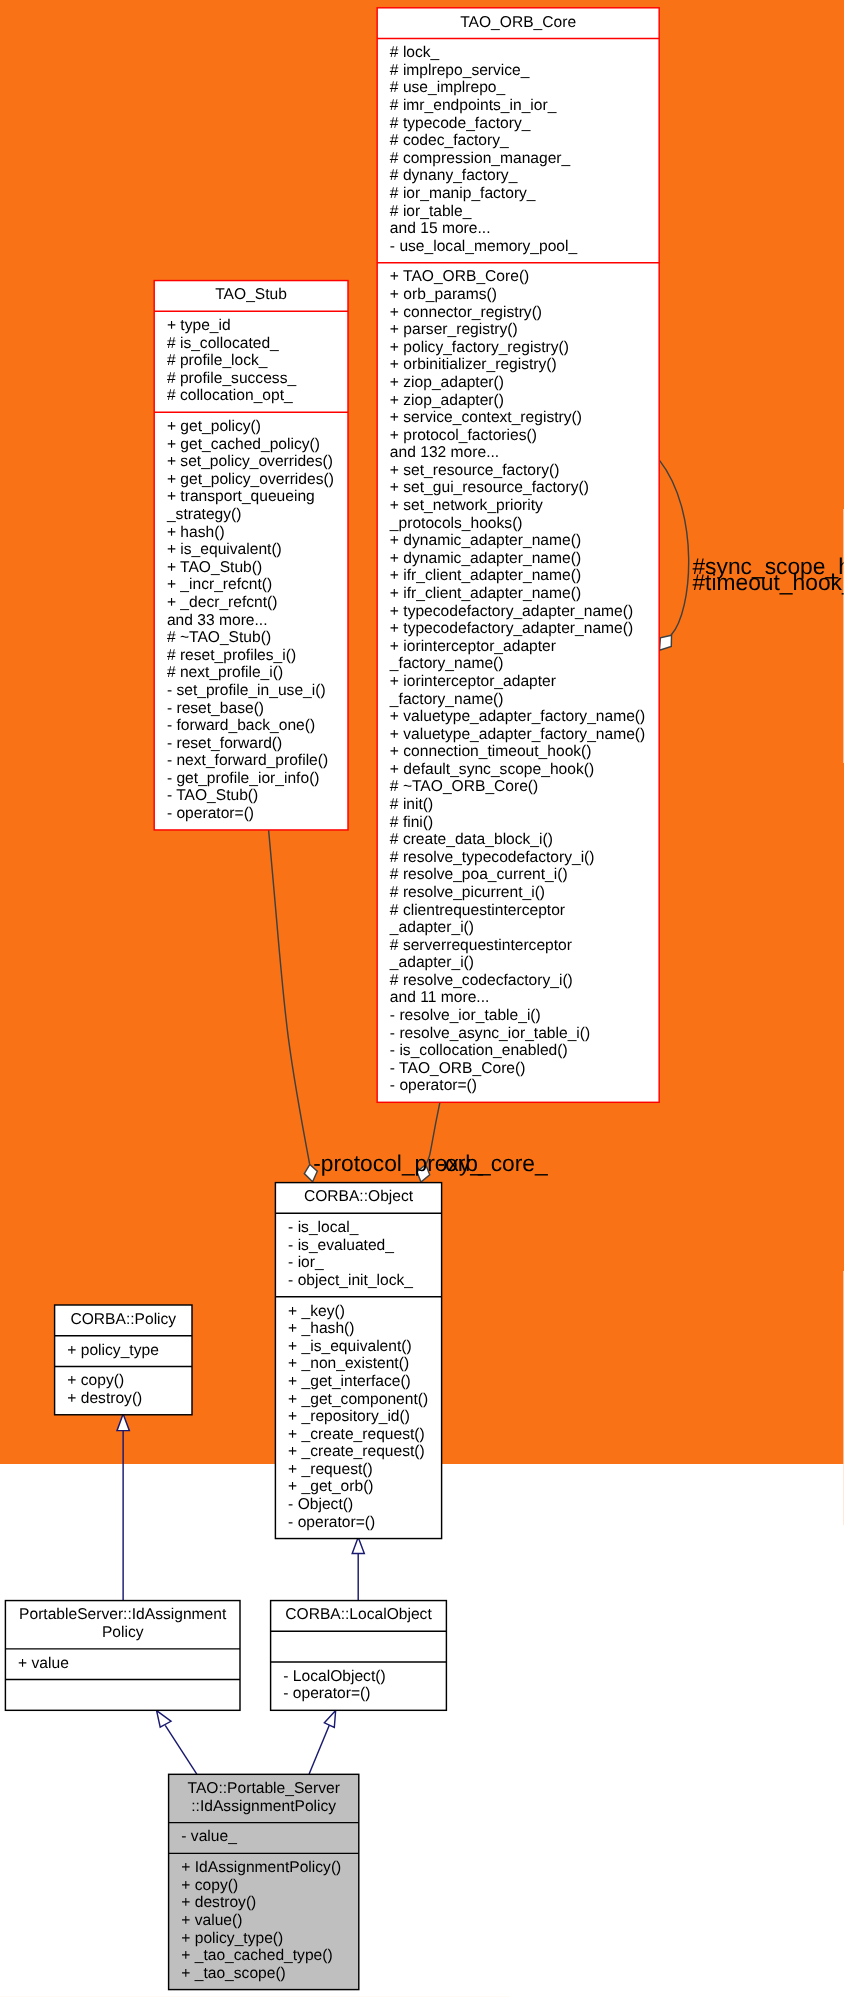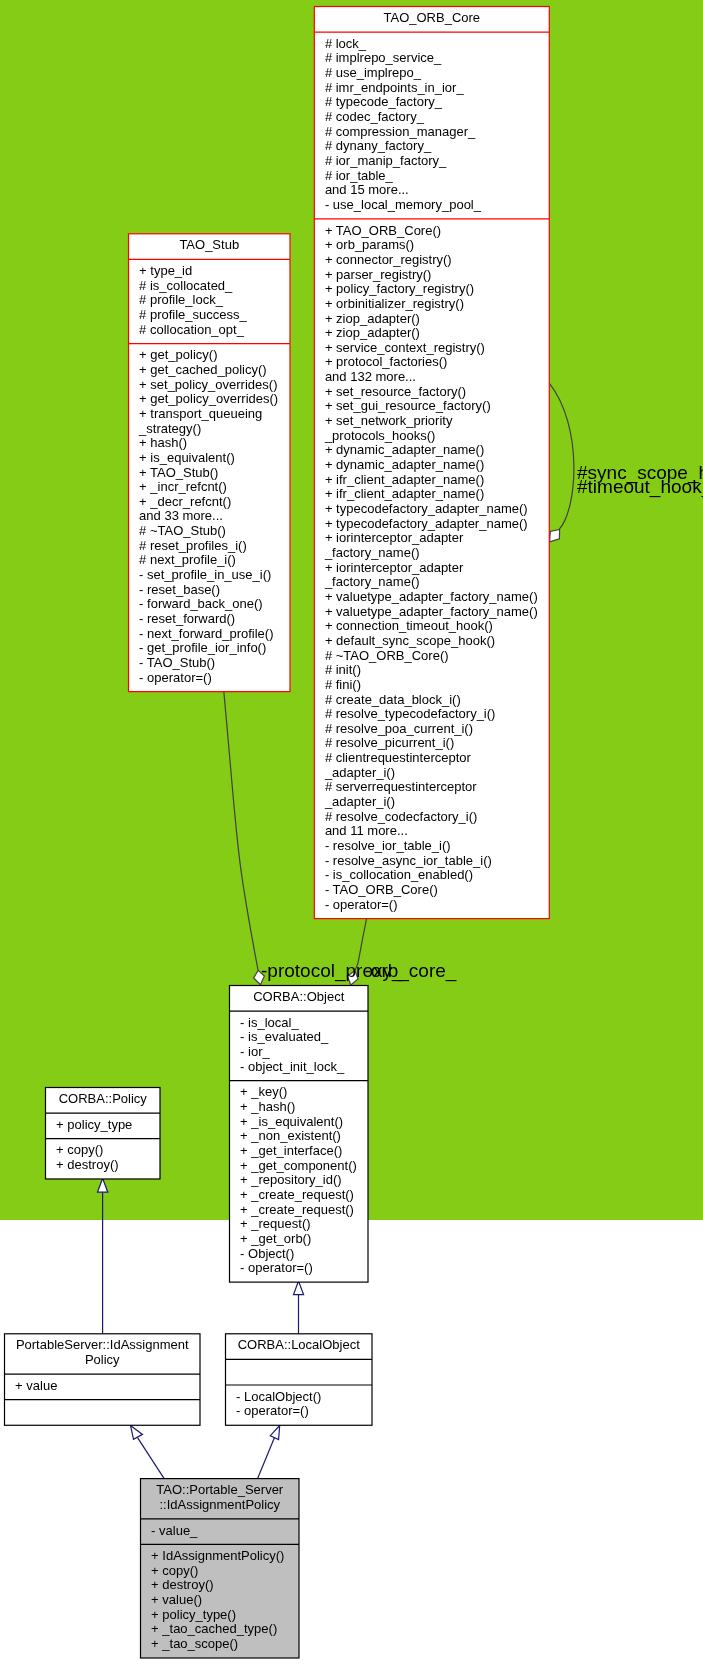--- a/index.html
+++ b/index.html
@@ -1,19 +1,19 @@
 <!DOCTYPE html>
 <html><head>
 <meta charset="utf-8">
 <title>TAO::Portable_Server::IdAssignmentPolicy collaboration diagram</title>
 <style>
   html,body{margin:0;padding:0;background:#ffffff;}
   body{width:703px;height:1664px;position:relative;overflow:hidden;
        font-family:"Liberation Sans",sans-serif;font-size:13px;color:#000000;}
-  #diagram{position:absolute;left:0;top:0;width:703px;height:1220px;background:#84cc16;}
+  #diagram{position:absolute;left:0;top:0;width:703px;height:1220px;background:#f97316;}
   #graph{position:absolute;left:0;top:0;width:703px;height:1664px;}
   #graph text{font-family:"Liberation Sans",sans-serif;font-size:13px;fill:#000000;}
   .edge-label{position:absolute;white-space:pre;font-size:19px;line-height:14px;color:#000000;margin-top:20px;}
 </style>
 </head>
 <body>
 
 <div id="diagram">
 
 <svg id="graph" width="703" height="1664" viewBox="0 0 703 1664">

